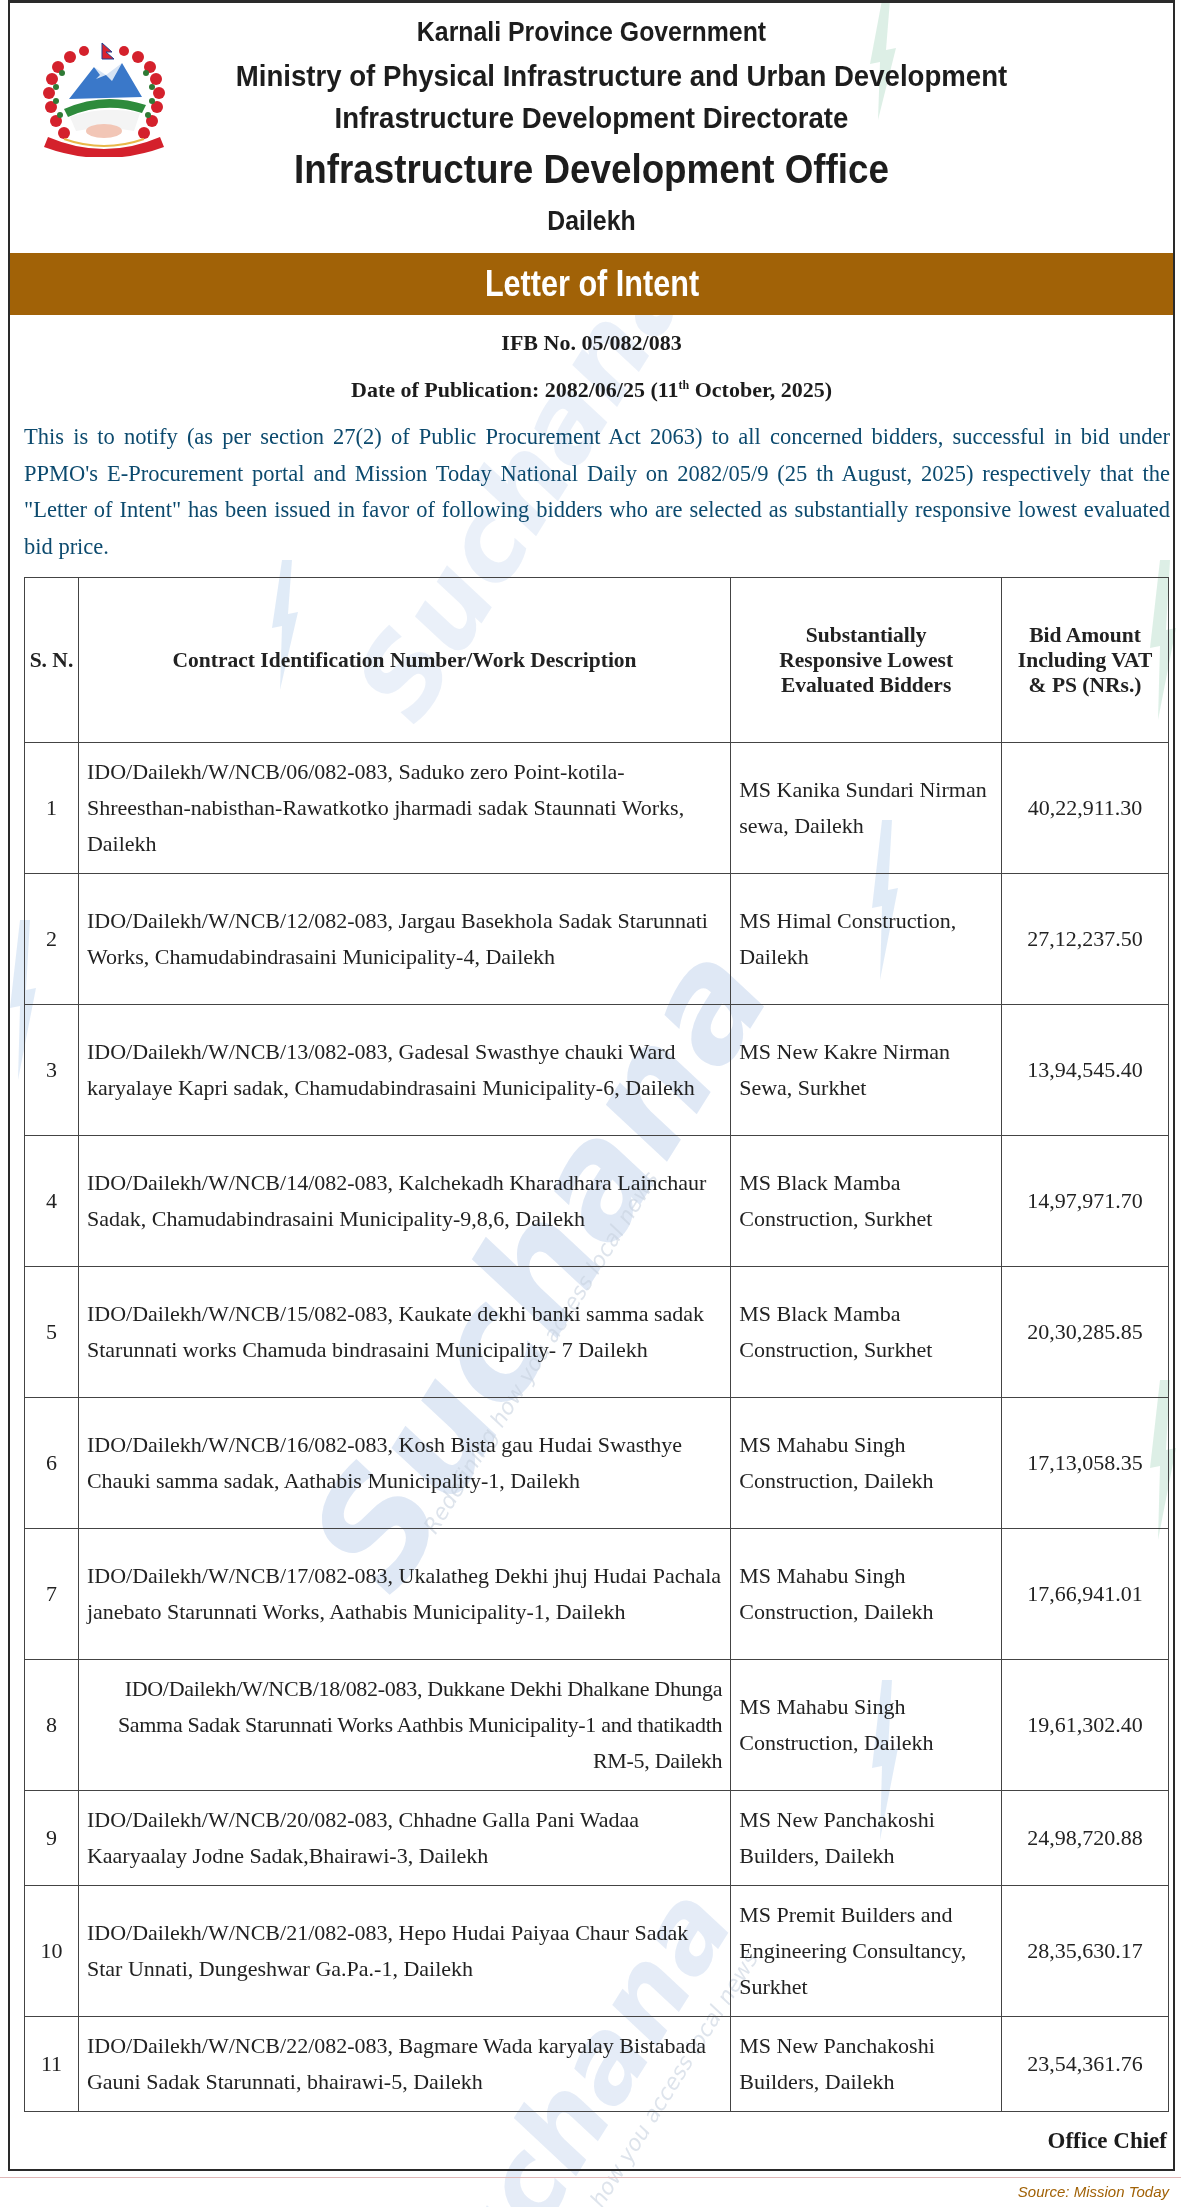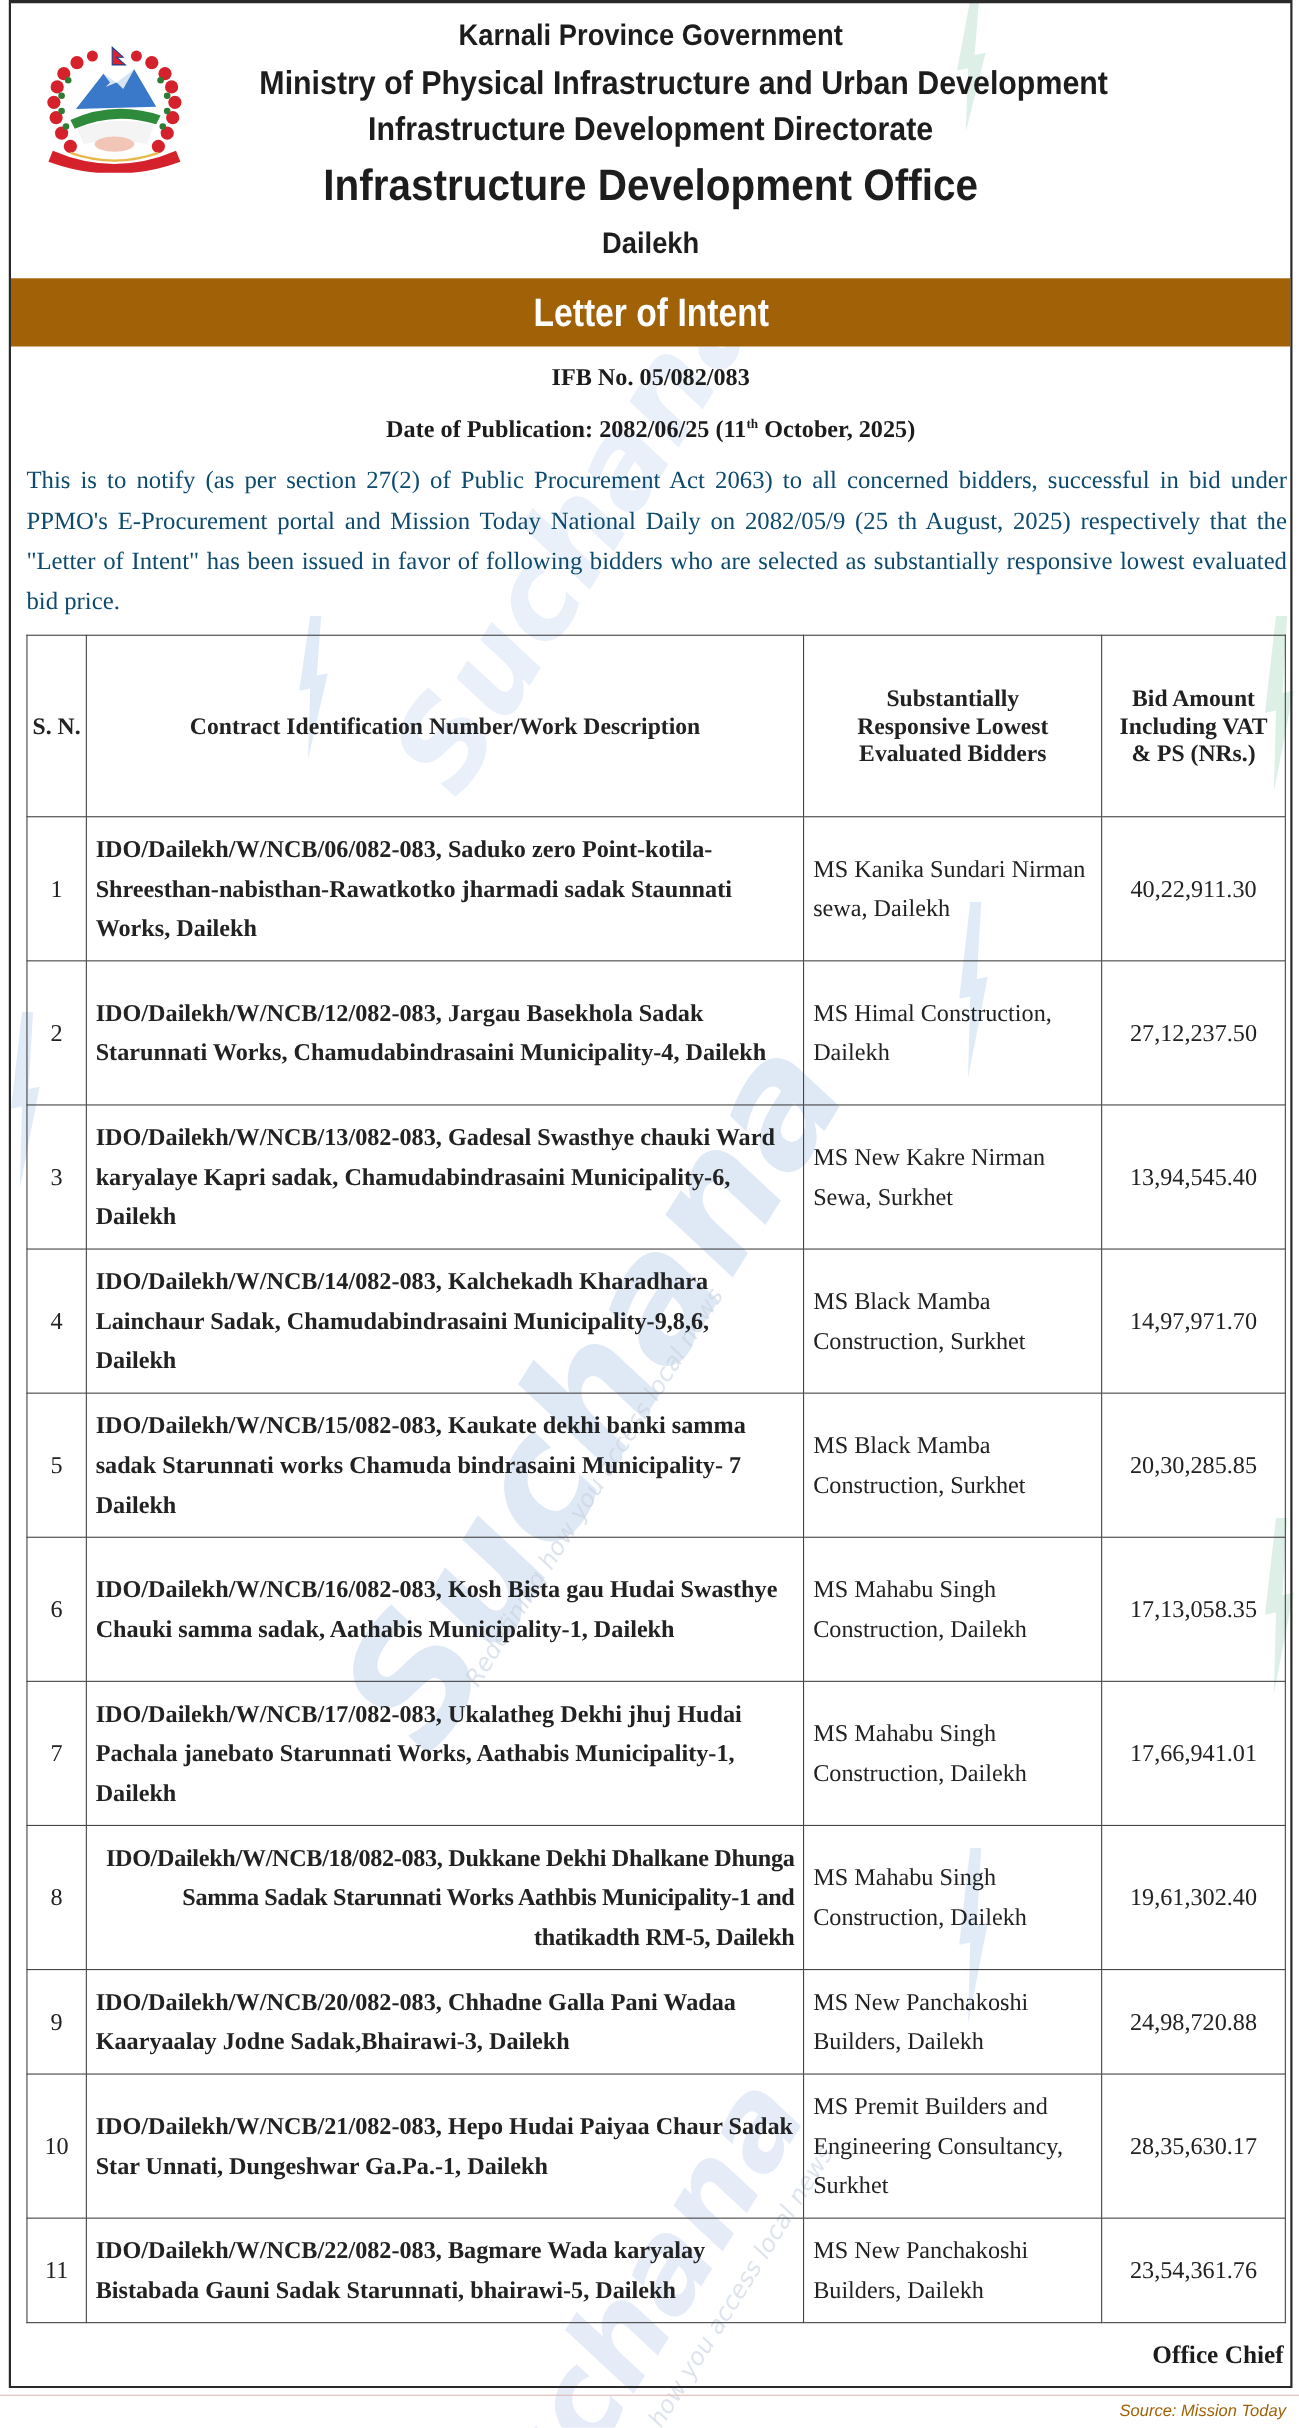--- a/index.html
+++ b/index.html
@@ -60,21 +60,21 @@
 
     
     table.loi {
       position: absolute; left: 24px; top: 577px; width: 1145px; border-collapse: collapse; z-index: 1;
       font-size: 22px; color: #222;
     }
     table.loi th, table.loi td { border: 1.5px solid #444; }
     table.loi th { font-weight: bold; font-size: 21.5px; line-height: 25px; height: 165px; }
     table.loi td { line-height: 36px; vertical-align: middle; }
     .c-sn { width: 54px; text-align: center; }
-    .c-desc { width: 653px; text-align: left; padding: 0 8px; font-weight: bold; }
+    .c-desc { width: 653px; text-align: left; padding: 0 8px; }
     .c-bid { width: 271px; text-align: left; padding: 0 8px; }
     .c-amt { width: 167px; text-align: center; }
     th.c-desc { text-align: center; }
     th.c-bid { text-align: center; }
     tr.r3 td { height: 131px; }
     tr.r2 td { height: 95px; }
     tr.r3b td { height: 131px; }
 
     .chief { position: absolute; right: 14px; top: 2128px; font-weight: bold; font-size: 23px; z-index: 1; }
     .redline { position: absolute; left: 0; top: 2177px; width: 1181px; height: 1px; background: #e0b7b7; }

